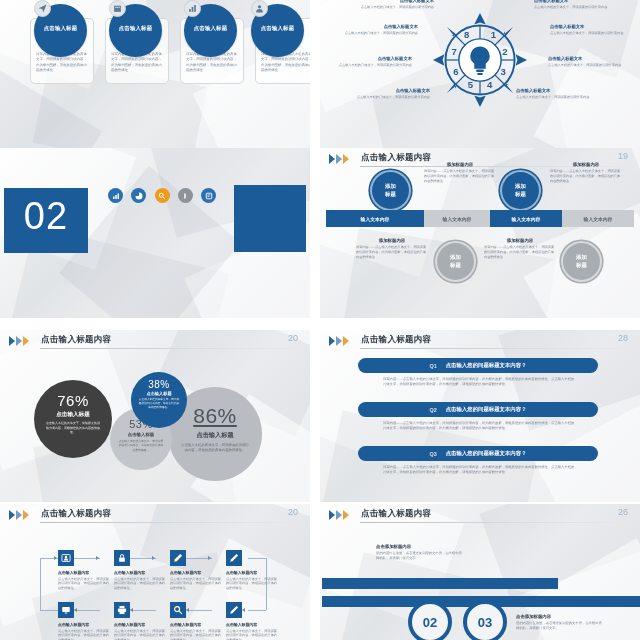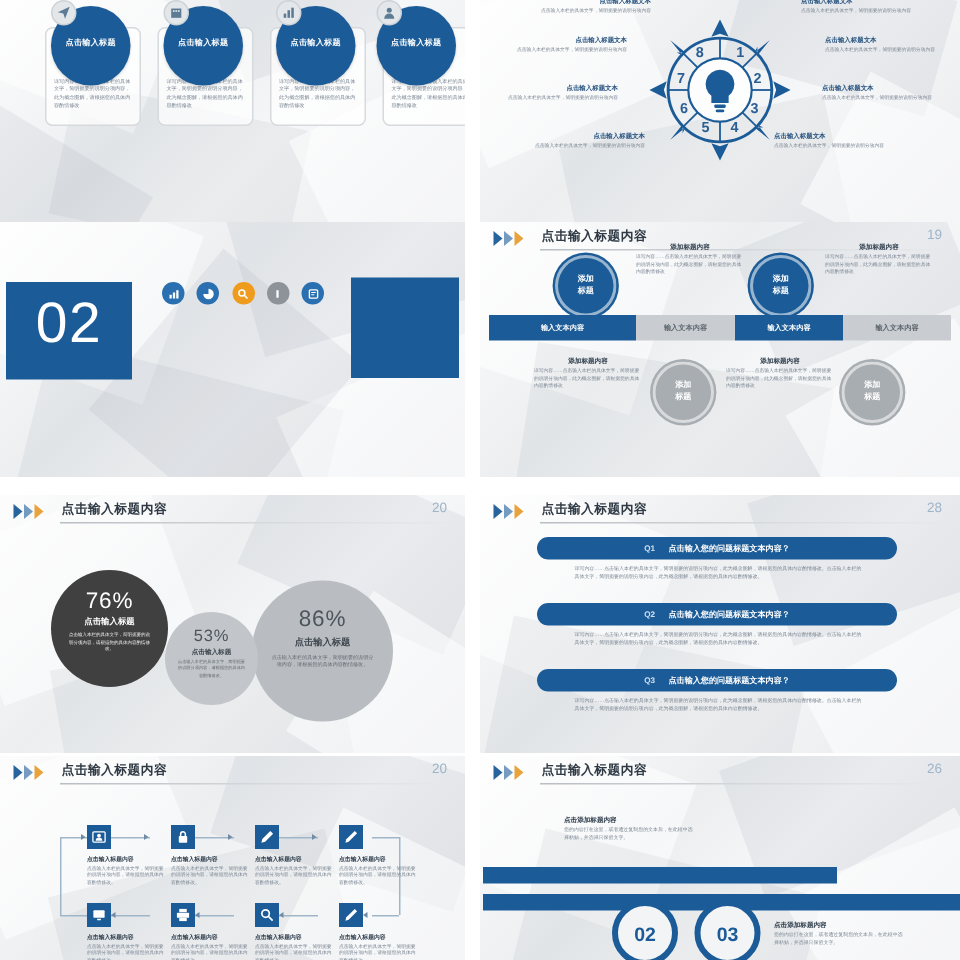--- a/index.html
+++ b/index.html
@@ -372,37 +372,42 @@
           <span></span>
           <span></span>
           <span></span>
         </div>
       <div class="htitle">点击输入标题内容</div>
       <div class="hline"></div>
       <div class="pg">20</div>
     </div>
 
     <div class="pc" style="left:168px;top:57px;width:94px;height:94px;background:#b9bdc1;color:#555d65;">
-      <div class="num" style="margin-top:17px;font-size:15px;color:#4c545c;">86%</div>
+      <div class="num" style="margin-top:17px;font-size:21px;color:#4c545c;text-decoration:underline;">86%</div>
       <div class="ttl" style="font-size:6.2px;margin-top:3px;color:#3f474f;">点击输入标题</div>
       <div class="bd" style="font-size:3.4px;margin:3px 13px 0;color:#5d656d;">点击输入本栏的具体文字，简明扼要的说明分项内容，请根据您的具体内容酌情修改。</div>
     </div>
 
     <div class="pc" style="left:110px;top:78px;width:62px;height:62px;background:#c2c6ca;color:#555d65;">
       <div class="num" style="margin-top:10px;font-size:11px;color:#4c545c;">53%</div>
       <div class="ttl" style="font-size:4.4px;margin-top:2px;color:#3f474f;">点击输入标题</div>
       <div class="bd" style="font-size:2.8px;margin:2px 8px 0;color:#5d656d;">点击输入本栏的具体文字，简明扼要的说明分项内容，请根据您的具体内容酌情修改。</div>
     </div>
 
     <div class="pc" style="left:34px;top:50px;width:78px;height:78px;background:#404040;">
       <div class="num" style="margin-top:12px;font-size:15px;">76%</div>
       <div class="ttl" style="font-size:5.6px;margin-top:2px;">点击输入标题</div>
       <div class="bd" style="font-size:3px;margin:2px 11px 0;">点击输入本栏的具体文字，简明扼要的说明分项内容，请根据您的具体内容酌情修改。</div>
     </div>
 
+    <div class="pc" style="left:131px;top:42px;width:56px;height:56px;background:#1b5b97;">
+      <div class="num" style="margin-top:7px;font-size:10px;">38%</div>
+      <div class="ttl" style="font-size:4.2px;margin-top:1px;">点击输入标题</div>
+      <div class="bd" style="font-size:2.7px;margin:2px 7px 0;">点击输入本栏的具体文字，简明扼要的说明分项内容，请根据您的具体内容酌情修改。</div>
+    </div>
   </div>
 
   <div class="slide s5" style="left:320px;top:330px;width:320px;height:172px;">
     <div class="bg">
       <i style="left:-30px;top:0;width:150px;height:120px;transform:rotate(22deg);"></i>
       <i class="d" style="left:190px;top:-20px;width:150px;height:100px;transform:rotate(-18deg);"></i>
       <i class="e" style="left:10px;top:100px;width:200px;height:100px;transform:rotate(12deg);"></i>
       <i style="left:230px;top:95px;width:130px;height:100px;transform:rotate(-28deg);"></i>
     </div>
 

